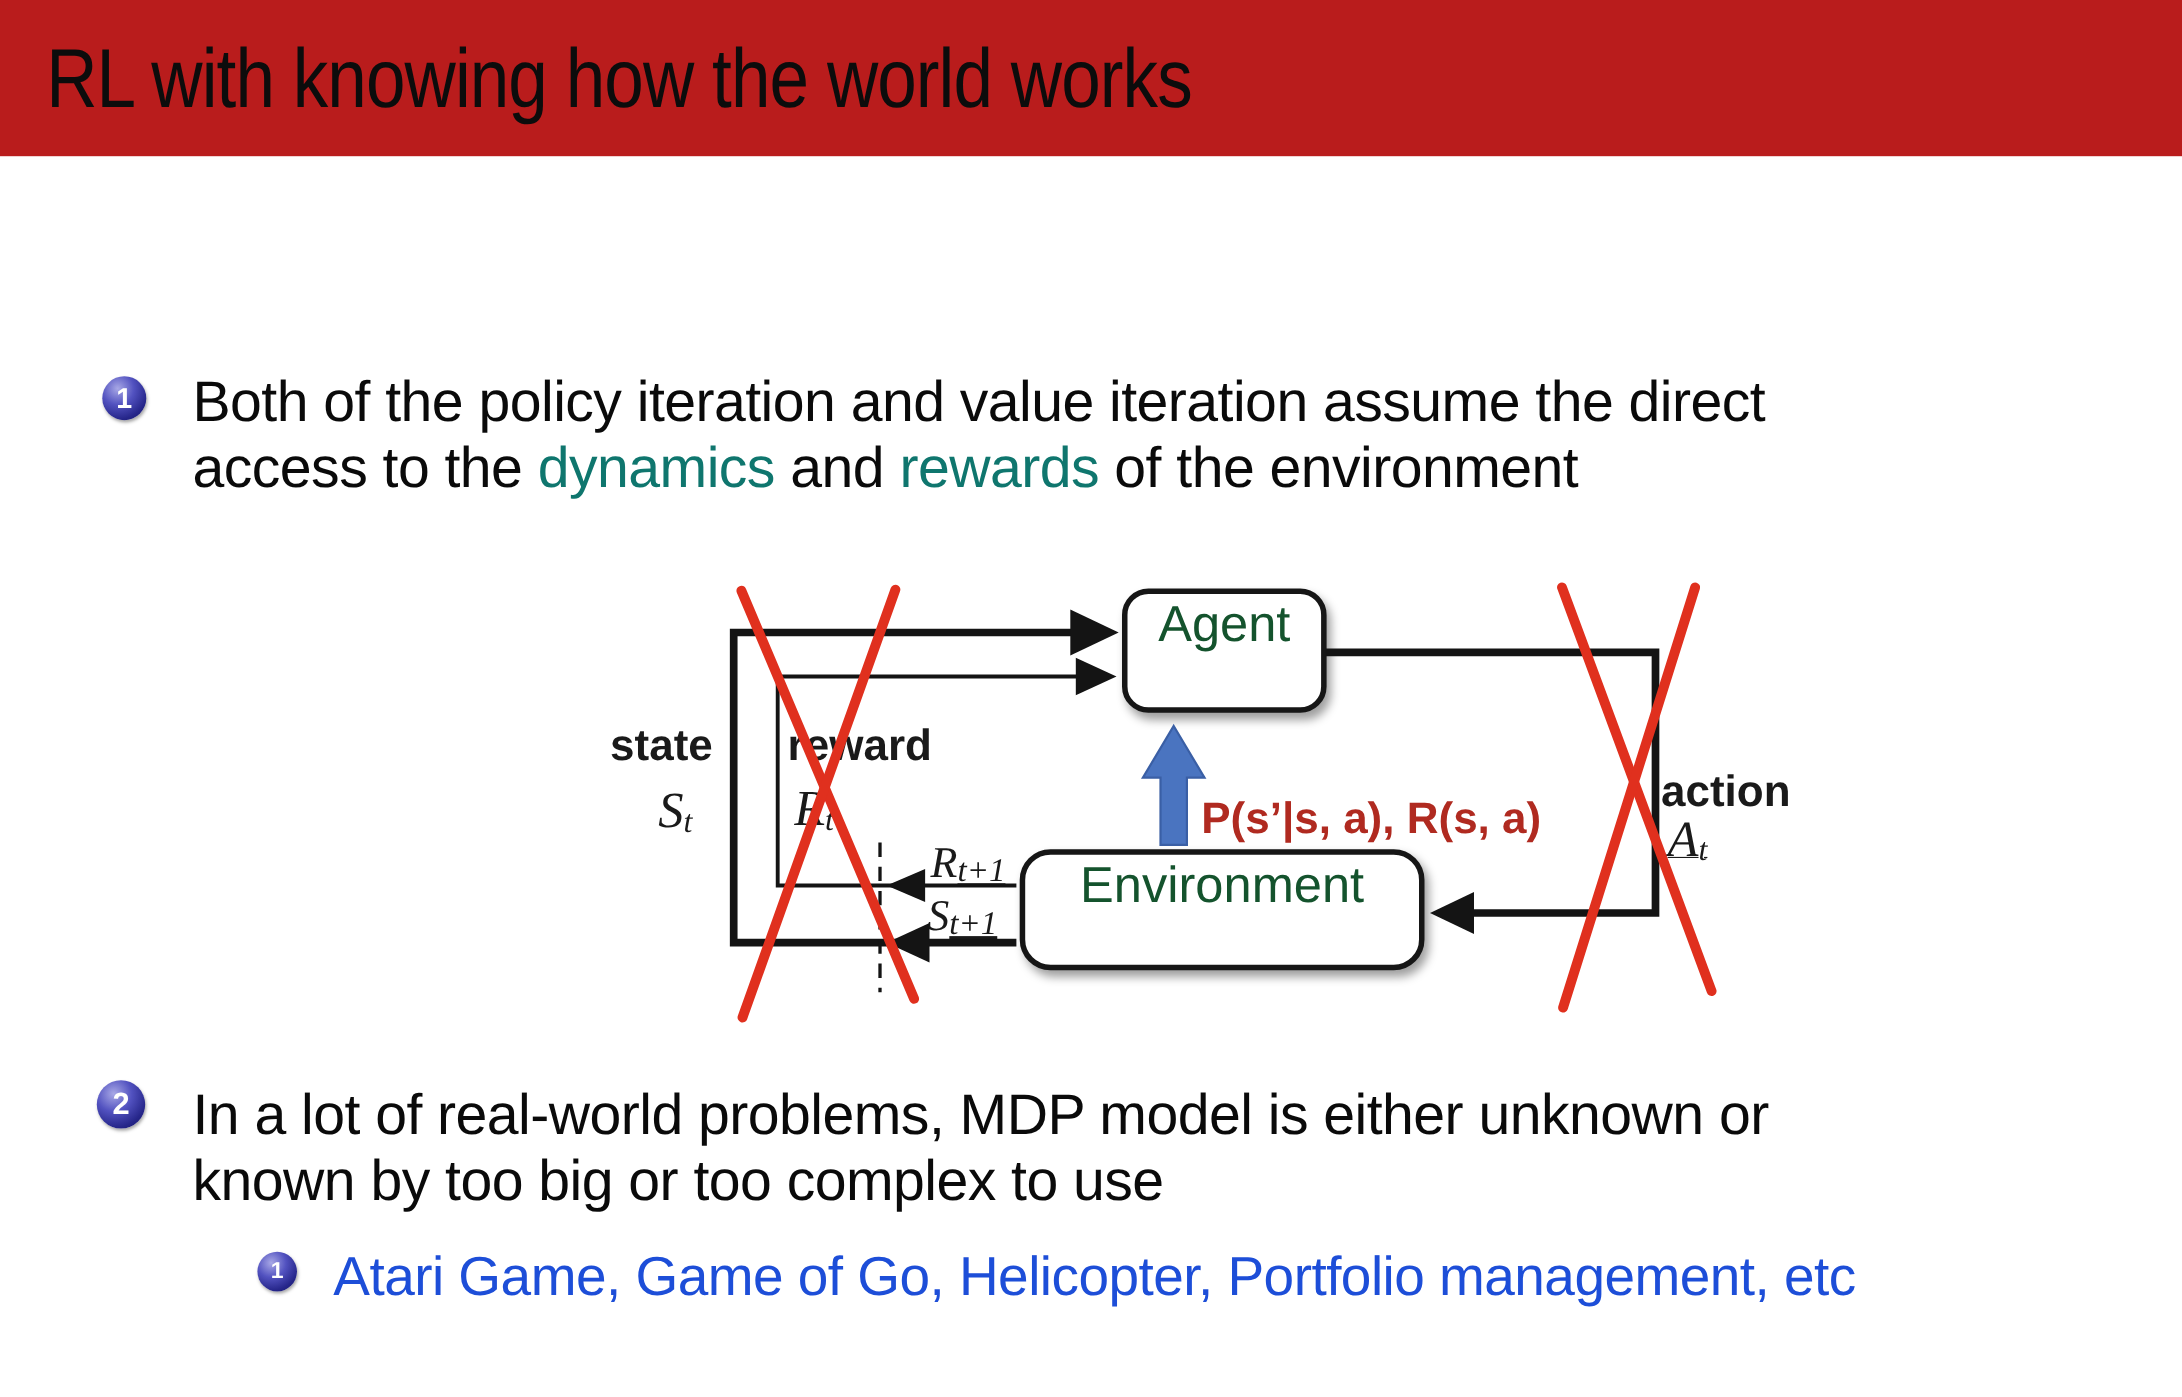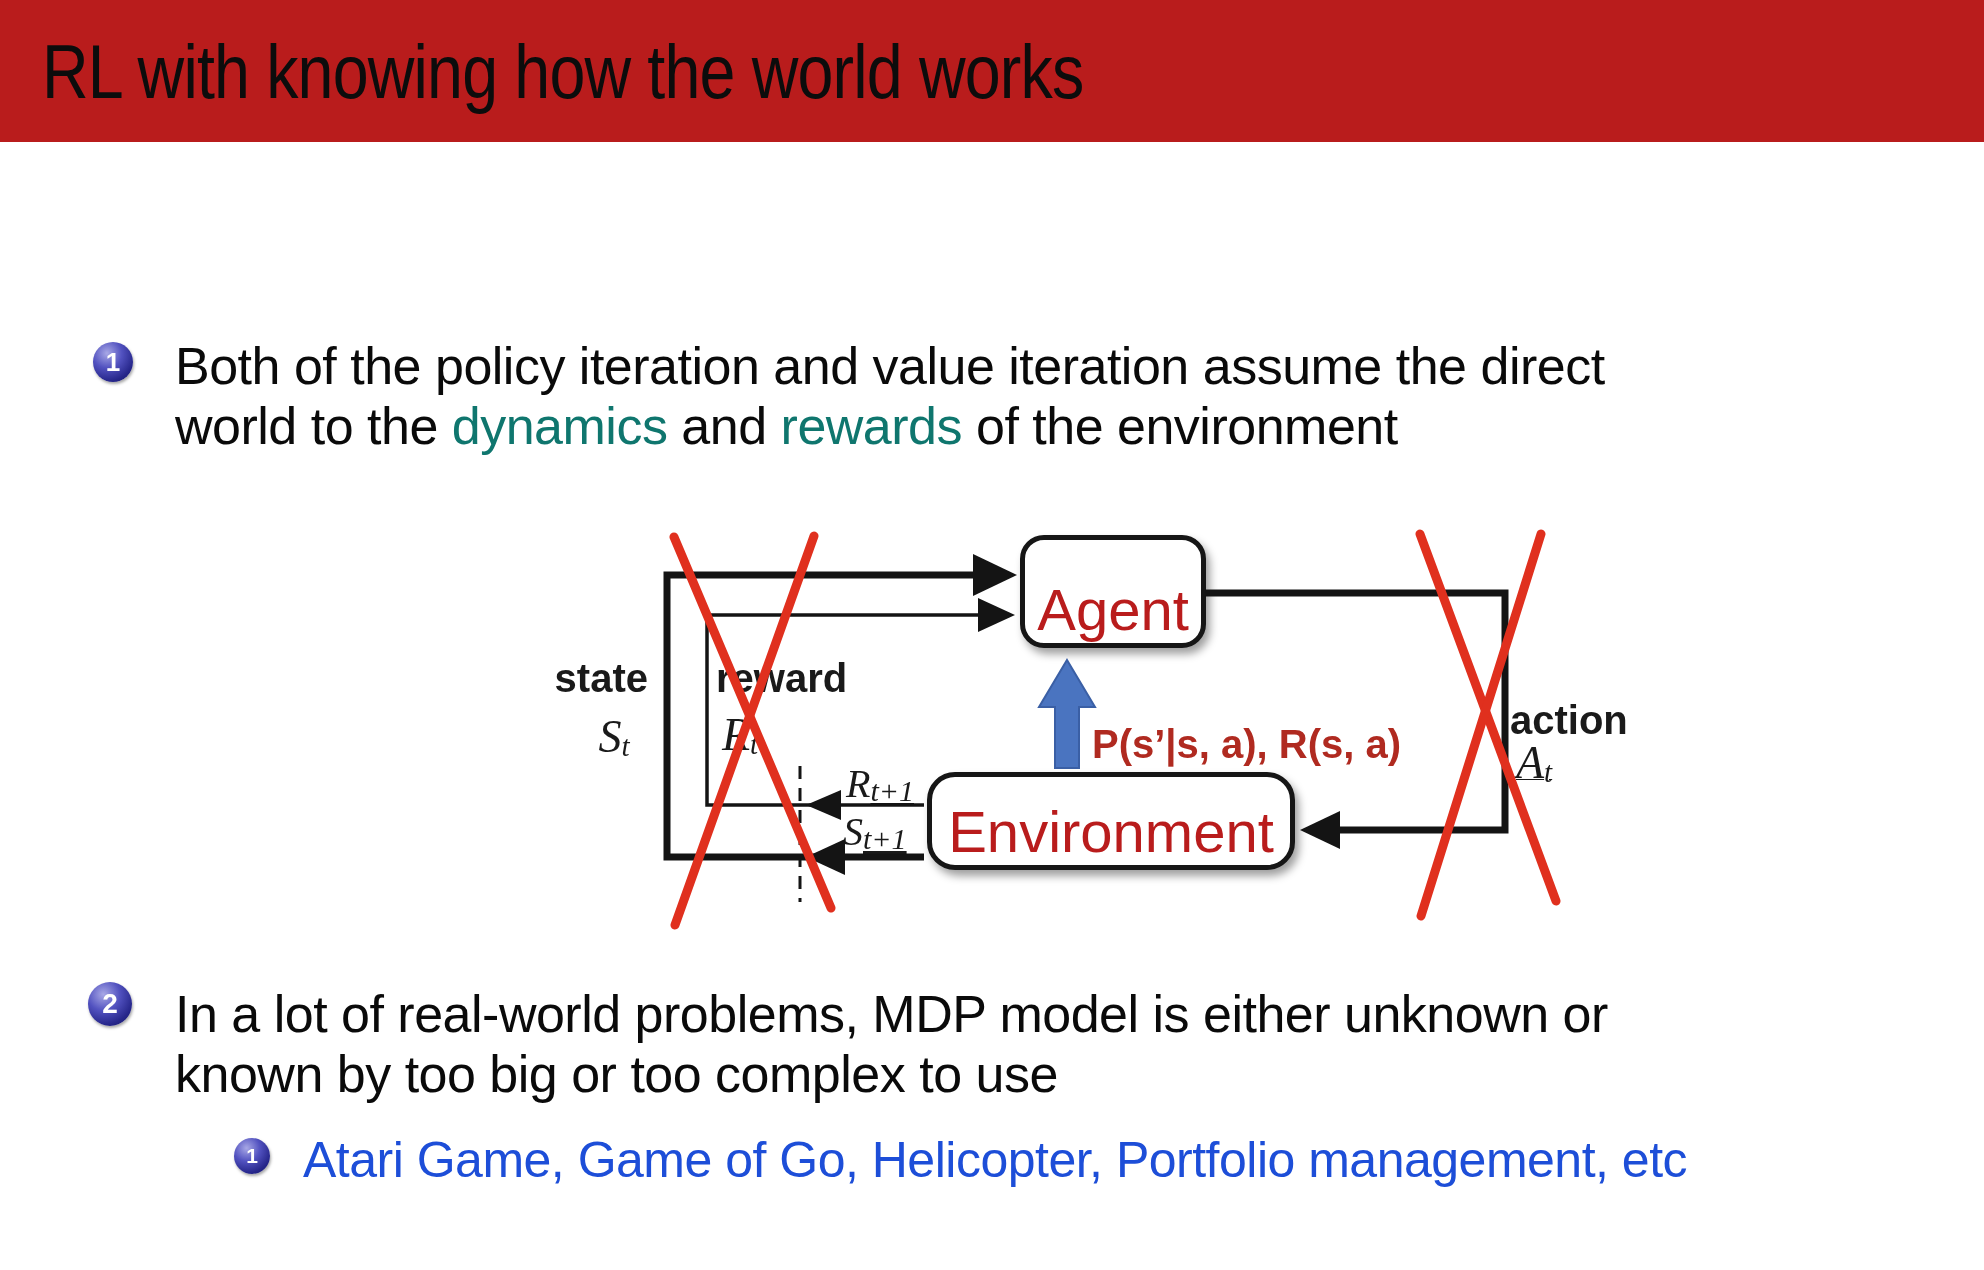--- a/index.html
+++ b/index.html
@@ -14,22 +14,22 @@
   
   .ball{position:absolute;border-radius:50%;color:#fff;display:flex;align-items:center;justify-content:center;
         font-weight:bold;background:radial-gradient(circle at 35% 28%, #a8a8e6 0%, #5252c0 38%, #26268a 72%, #141460 100%);
         box-shadow:1px 2px 3px rgba(0,0,0,.35);}
   .btext{position:absolute;font-size:52px;line-height:60px;letter-spacing:-.5px;color:#0a0a0a;white-space:nowrap;}
   .red{color:#0f766e;}
   .subtext{position:absolute;font-size:50px;line-height:56px;letter-spacing:-.5px;color:#1d4ed8;white-space:nowrap;}
 
   
   .dbox{position:absolute;box-sizing:border-box;background:#ffffff;border:5px solid #161616;
-        display:flex;align-items:flex-end;justify-content:center;z-index:3;
-        box-shadow:4px 6px 9px rgba(0,0,0,.38);font-size:58px;color:#b91c1c;}
+        display:flex;align-items:flex-start;justify-content:center;z-index:3;
+        box-shadow:4px 6px 9px rgba(0,0,0,.38);font-size:46px;color:#14532d;}
   .dlabel{position:absolute;font-size:40px;color:#1a1a1a;z-index:4;white-space:nowrap;font-weight:bold;}
   .math{position:absolute;z-index:4;font-family:"Liberation Serif", serif;font-style:italic;color:#1a1a1a;white-space:nowrap;}
   .math .msym{font-size:46px;}
   .math sub{font-size:29px;font-style:italic;}
   .math-sm .msym{font-size:40px;}
   .math-sm sub{font-size:30px;text-decoration:underline;}
   .model-label{position:absolute;z-index:4;font-size:40px;font-weight:bold;color:#b02a20;white-space:nowrap;}
   .lines-layer{position:absolute;left:0;top:0;width:1984px;height:1270px;z-index:5;pointer-events:none;}
 </style>
 </head>
@@ -39,27 +39,27 @@
 
   <div class="titlebar">
     <div class="title">RL with knowing how the world works</div>
   </div>
 
   <div class="ball" style="left:93px;top:342px;width:40px;height:40px;font-size:26px;">
     <span>1</span>
   </div>
   <div class="btext" style="left:175px;top:336px;">
     <div>Both of the policy iteration and value iteration assume the direct</div>
-    <div><span>world to the </span><span class="red">dynamics</span><span> and </span><span class="red">rewards</span><span> of the environment</span></div>
+    <div><span>access to the </span><span class="red">dynamics</span><span> and </span><span class="red">rewards</span><span> of the environment</span></div>
   </div>
 
   <div class="dbox" style="left:1020px;top:535px;width:186px;height:113px;border-radius:24px;">
     <span>Agent</span>
   </div>
-  <div class="dbox" style="left:927px;top:772px;width:368px;height:98px;border-radius:28px;">
+  <div class="dbox" style="left:927px;top:772px;width:368px;height:110px;border-radius:28px;">
     <span>Environment</span>
   </div>
 
   <div class="dlabel" style="left:548px;top:656px;width:100px;text-align:right;">state</div>
   <div class="math" style="left:578px;top:710px;width:72px;text-align:center;"><span class="msym">S</span><sub>t</sub></div>
 
   <div class="dlabel" style="left:716px;top:656px;">reward</div>
   <div class="math" style="left:722px;top:708px;"><span class="msym">R</span><sub>t</sub></div>
 
   <div class="math math-sm" style="left:846px;top:760px;"><span class="msym">R</span><sub>t+1</sub></div>

